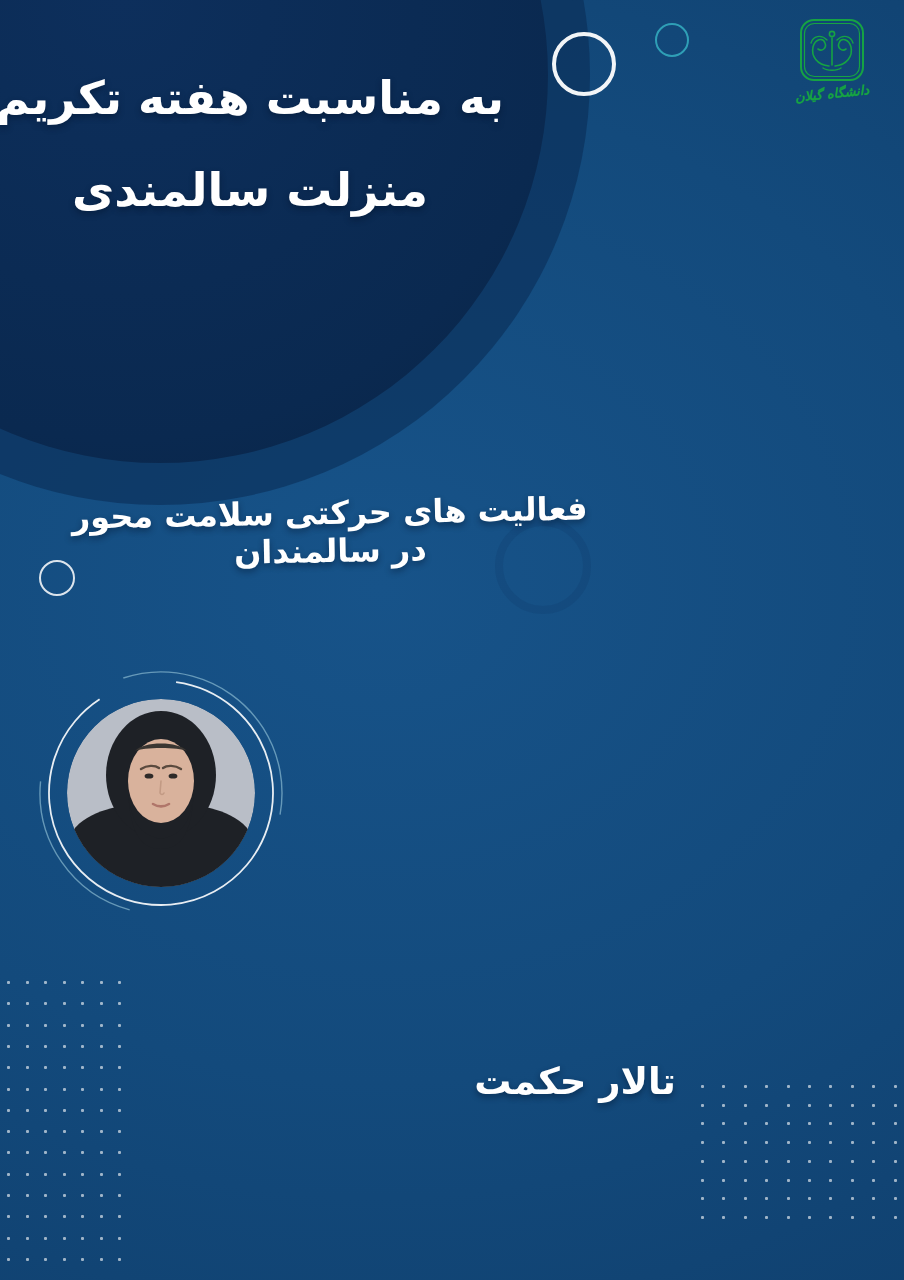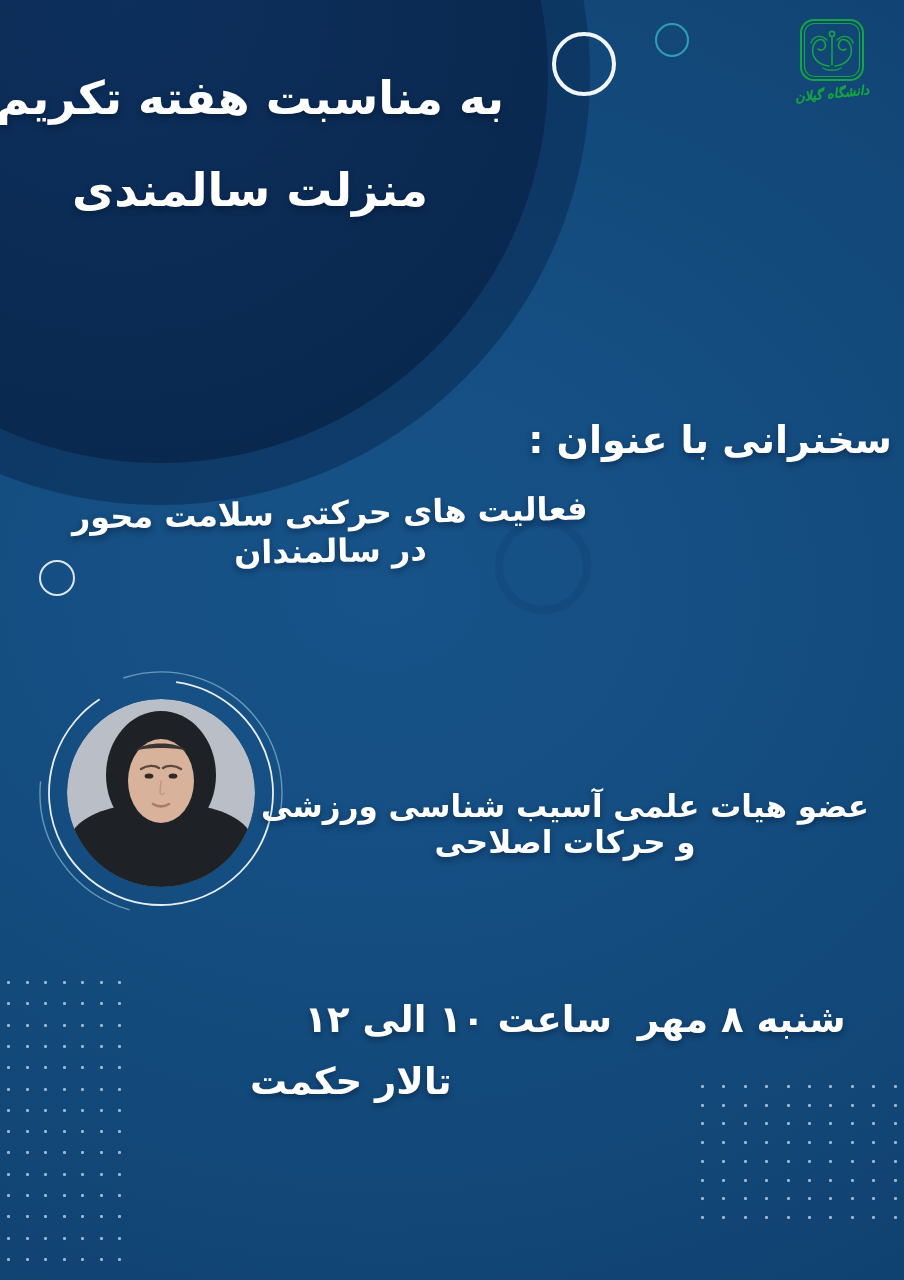--- a/index.html
+++ b/index.html
@@ -54,21 +54,21 @@
   }
 
   
   .speaker-photo-wrap{position:absolute;left:31px;top:663px;width:260px;height:260px;}
   .speaker-name{position:absolute;left:260px;top:720px;width:610px;text-align:center;font-size:38px;font-weight:800;}
   .speaker-affiliation{position:absolute;left:260px;top:788px;width:610px;text-align:center;font-size:31px;font-weight:800;}
 
   
   .schedule-heading{position:absolute;left:250px;top:928px;width:650px;text-align:center;font-size:37px;font-weight:800;}
   .schedule-datetime{position:absolute;left:250px;top:998px;width:650px;text-align:center;font-size:37px;font-weight:800;white-space:pre-wrap;}
-  .schedule-venue{position:absolute;left:250px;top:1060px;width:650px;text-align:left;font-size:37px;font-weight:800;}
+  .schedule-venue{position:absolute;left:250px;top:1060px;width:650px;text-align:center;font-size:37px;font-weight:800;}
 
   
   .dot-grid{position:absolute;}
   .dot{position:absolute;width:3px;height:3px;border-radius:1px;background:rgba(255,255,255,0.6);}
 </style>
 </head>
 <body>
 
 <div class="poster">
 
@@ -98,21 +98,20 @@
       </g>
     </svg>
     <div class="logo-text fa">دانشگاه گیلان</div>
   </div>
 
   <div class="title shadowed">
     <div class="fa">به مناسبت هفته تکریم</div>
     <div class="fa">منزلت سالمندی</div>
   </div>
 
-  <div class="lecture-heading fa shadowed">سخنرانی با عنوان :</div>
   <div class="lecture-topic fa shadowed">فعالیت های حرکتی سلامت محور در سالمندان</div>
 
   <div class="speaker-photo-wrap">
     <svg width="260" height="260" viewBox="0 0 260 260">
 
       <g fill="none">
         <circle cx="130" cy="130" r="112" stroke="rgba(255,255,255,0.9)" stroke-width="1.8" stroke-dasharray="560 80" transform="rotate(-50 130 130)"></circle>
         <circle cx="130" cy="130" r="121" stroke="rgba(170,215,230,0.55)" stroke-width="1.4" stroke-dasharray="170 140 250 200" transform="rotate(105 130 130)"></circle>
       </g>
 
@@ -137,23 +136,21 @@
         <ellipse cx="142" cy="113" rx="4.4" ry="2.6" fill="#2e2a28"></ellipse>
 
         <path d="M130,118 L129,130 C130,132 132,132 133,130" stroke="#c29a84" stroke-width="1.6" fill="none" stroke-linecap="round"></path>
         <path d="M122,141 C127,144 133,144 138,141" stroke="#b0766a" stroke-width="2.6" fill="none" stroke-linecap="round"></path>
 
         <path d="M97,118 C97,160 110,172 130,176 C150,172 163,160 163,118 C163,170 150,186 130,186 C110,186 97,170 97,118 Z" fill="#1e2126"></path>
       </g>
     </svg>
   </div>
 
-  <div class="speaker-affiliation fa shadowed">عضو هیات علمی آسیب شناسی ورزشی و حرکات اصلاحی</div>
-
-  <div class="schedule-datetime fa shadowed">شنبه ۸ مهر  ساعت ۱۰ الی ۱۲</div>
+
   <div class="schedule-venue fa shadowed">تالار حکمت</div>
 
   <div id="dot-grids">
       <div class="dot-grid">
         <div class="dot" style="left: 7px; top: 981px;"></div>
         <div class="dot" style="left: 25.5px; top: 981px;"></div>
         <div class="dot" style="left: 44px; top: 981px;"></div>
         <div class="dot" style="left: 62.5px; top: 981px;"></div>
         <div class="dot" style="left: 81px; top: 981px;"></div>
         <div class="dot" style="left: 99.5px; top: 981px;"></div>

